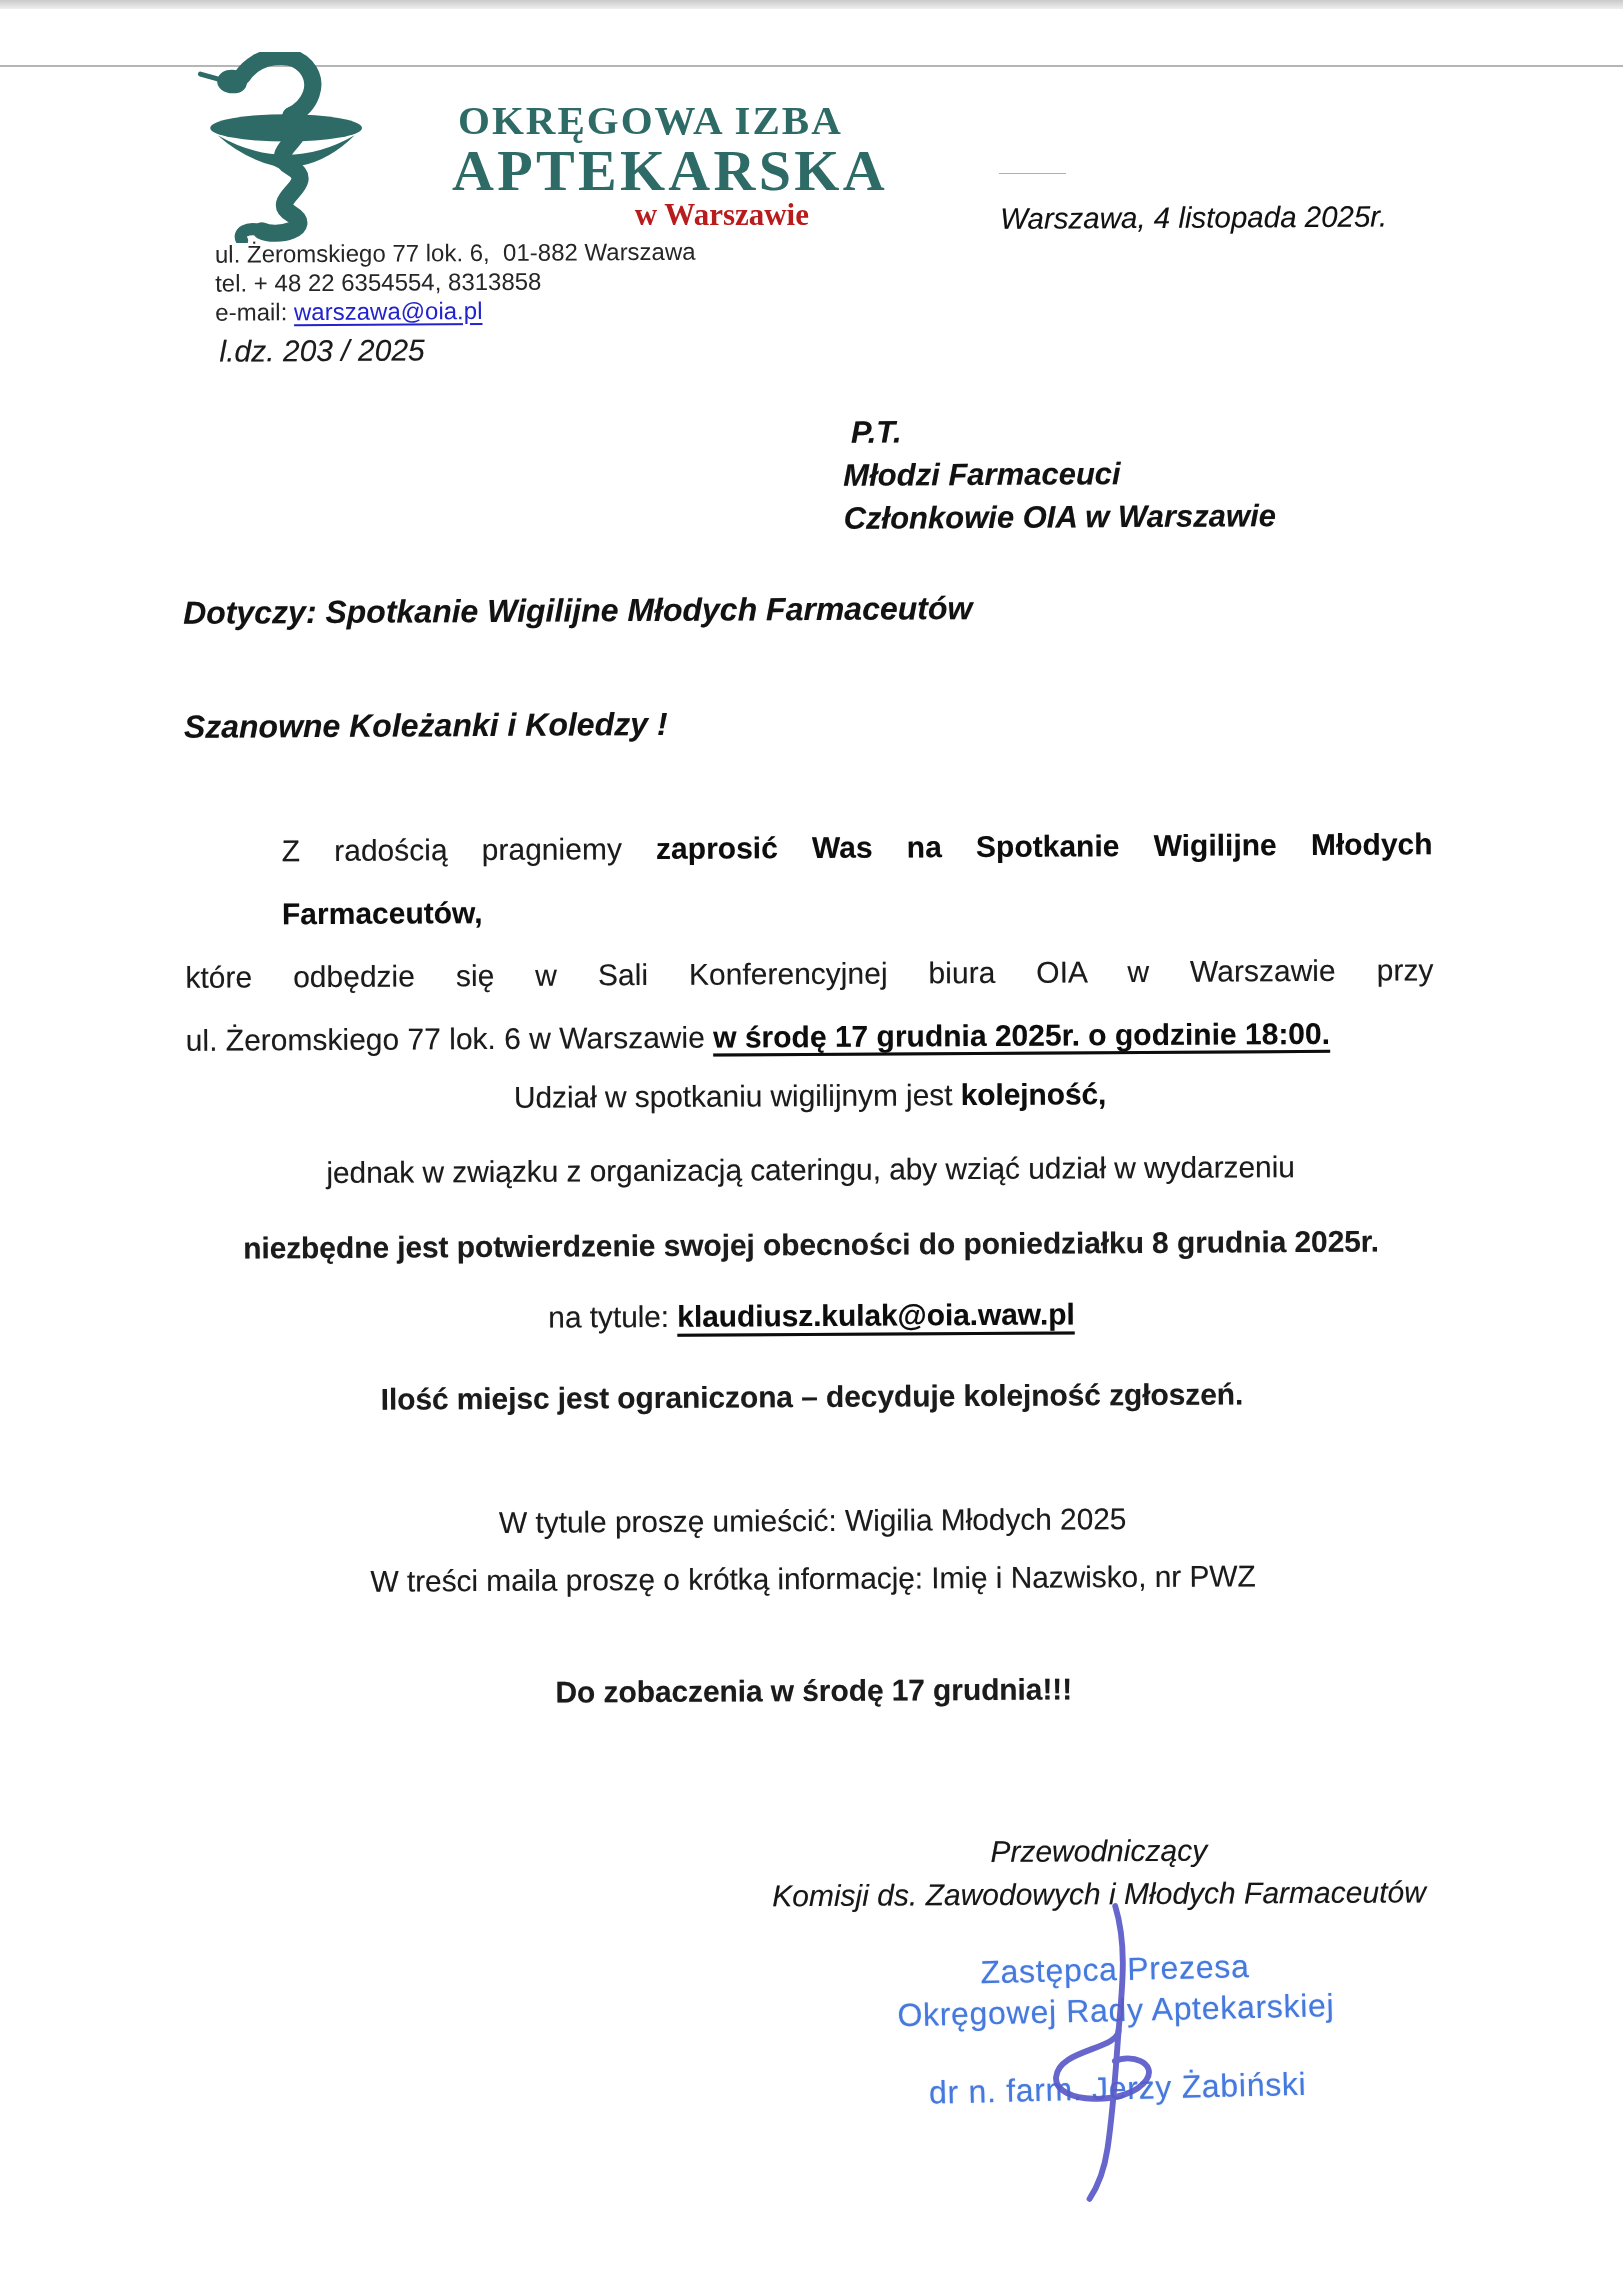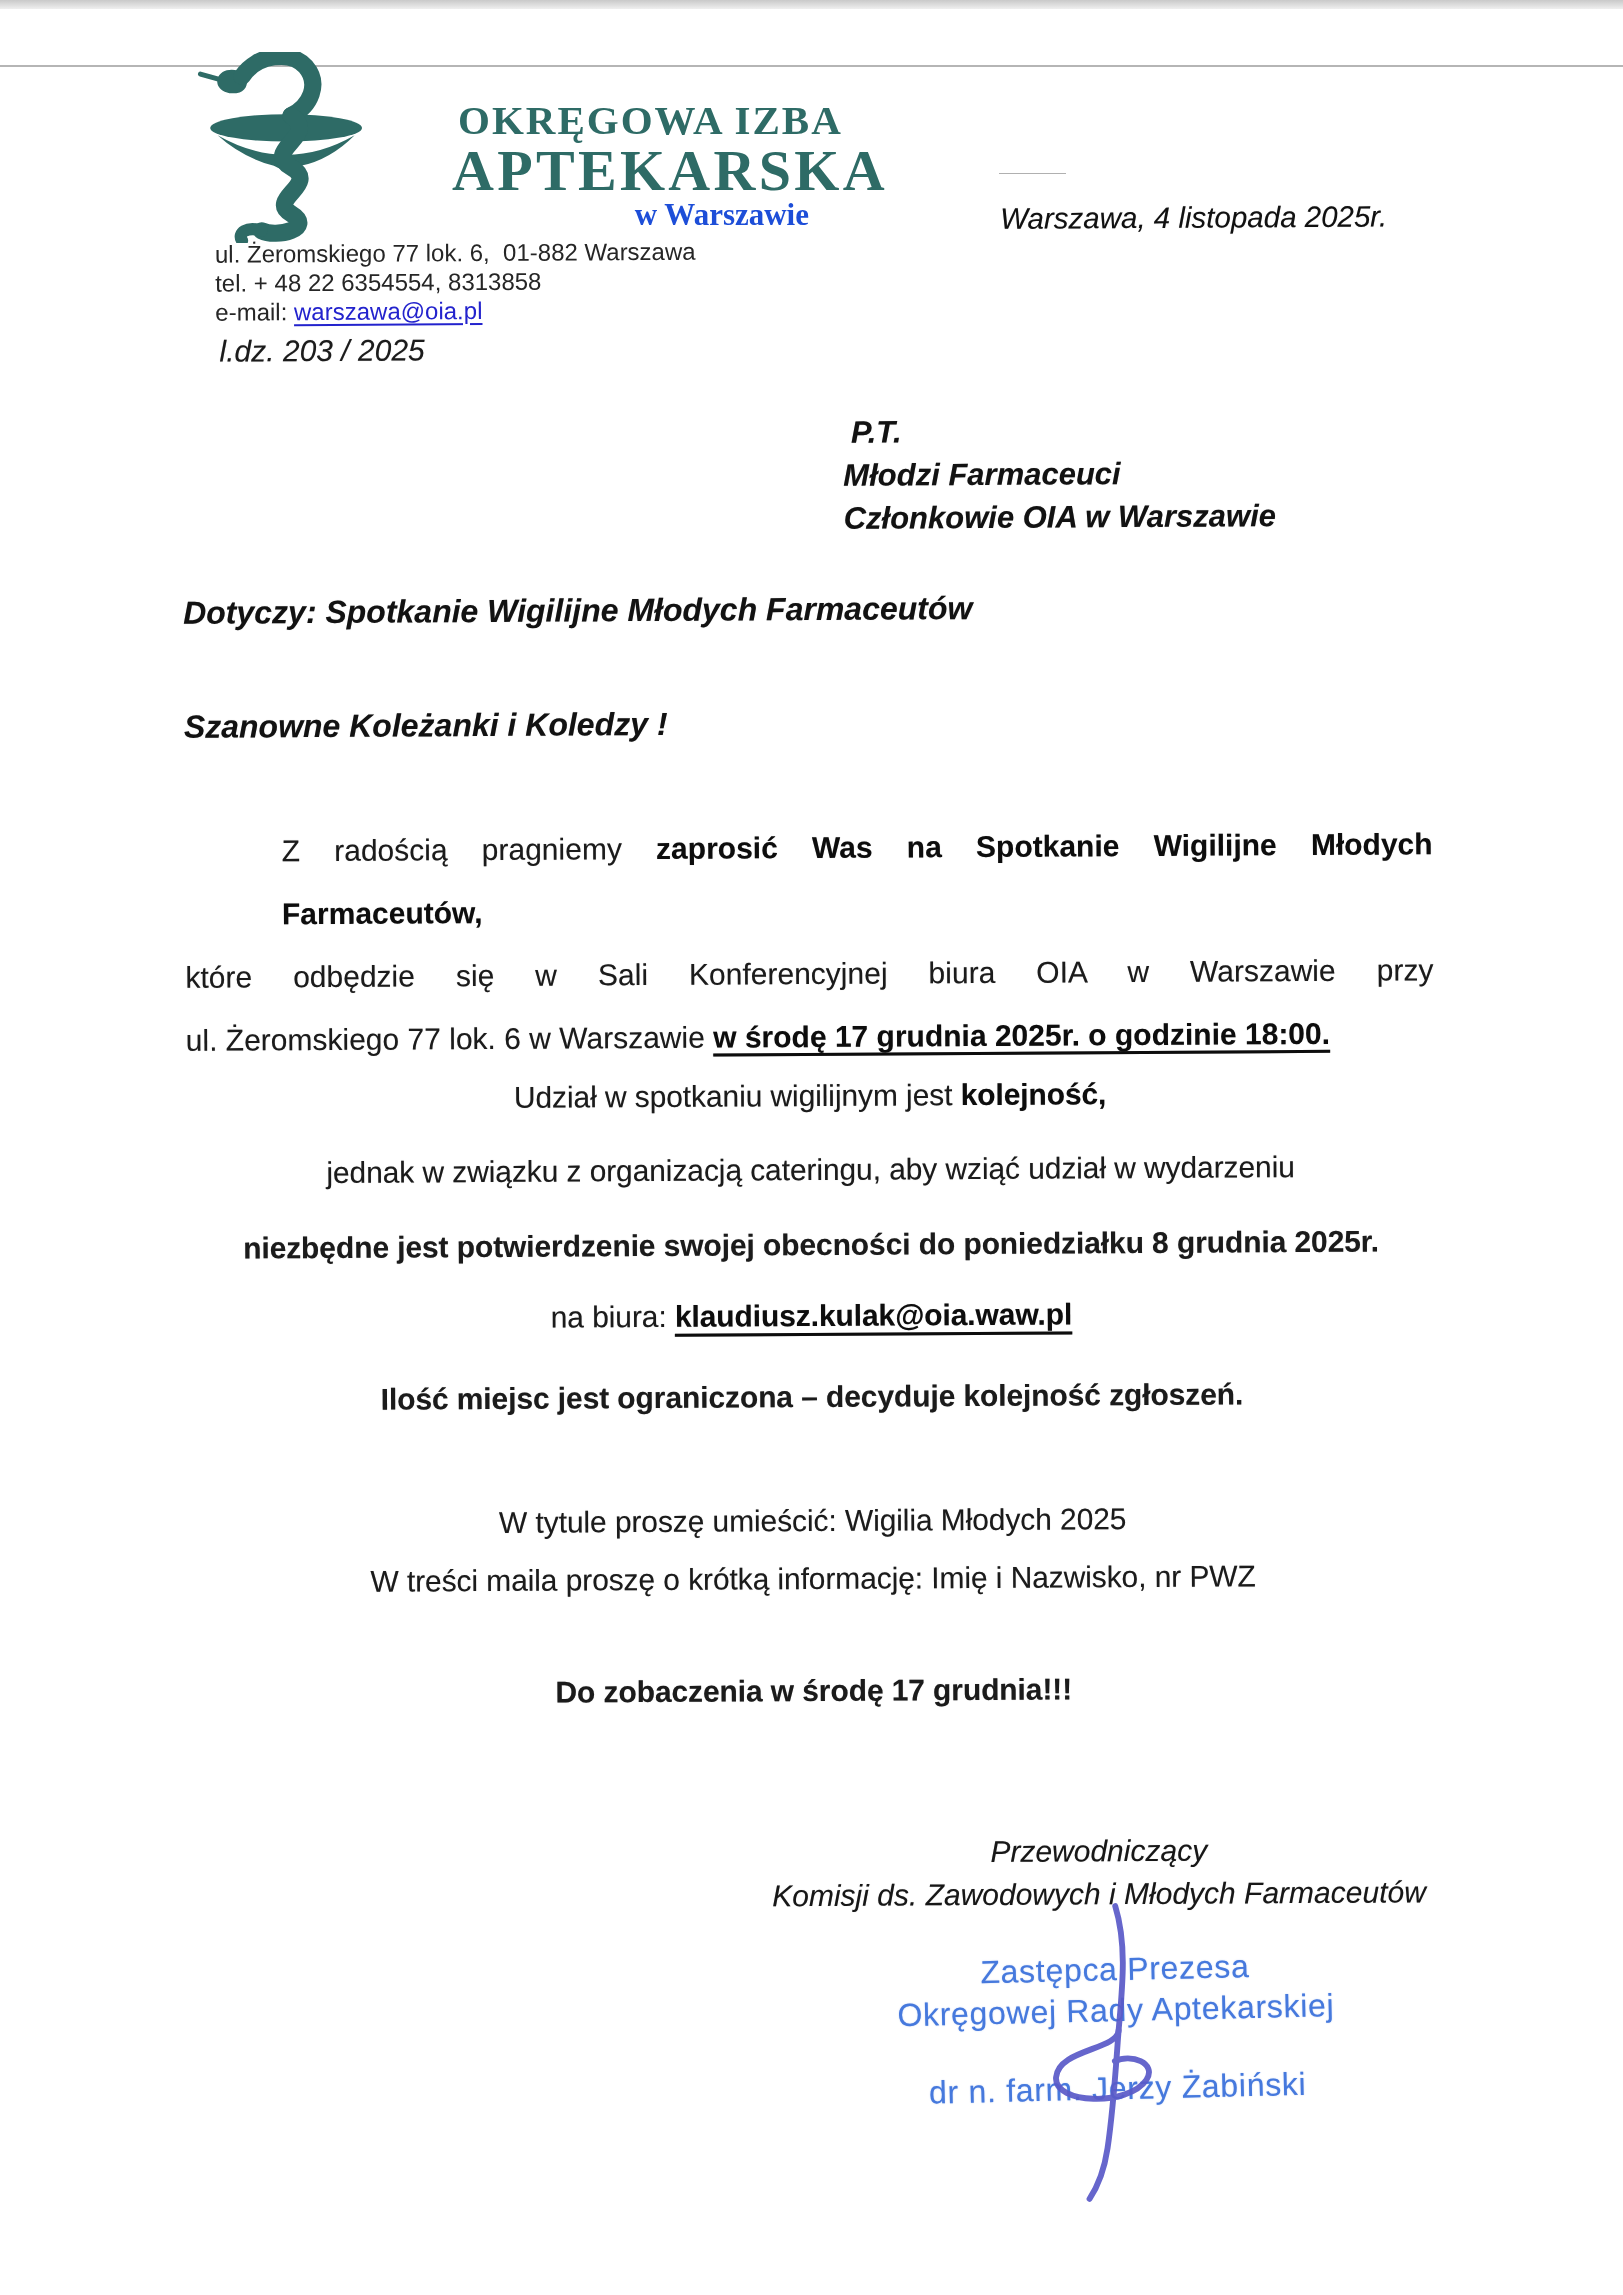--- a/index.html
+++ b/index.html
@@ -15,21 +15,21 @@
   .typed{position:absolute;left:0;top:0;width:1623px;height:2295px;
     transform:rotate(-0.35deg);transform-origin:812px 916px;}
 
   
   .logo-icon{position:absolute;left:193px;top:52px;width:245px;height:191px;}
   .org1{position:absolute;left:458px;top:96px;width:353px;font-family:"Liberation Serif",serif;
     font-weight:bold;font-size:41px;letter-spacing:2px;color:#2e6b66;white-space:nowrap;}
   .org2{position:absolute;left:452px;top:137px;width:360px;font-family:"Liberation Serif",serif;
     font-weight:bold;font-size:58px;letter-spacing:3.3px;color:#2e6b66;white-space:nowrap;}
   .org3{position:absolute;left:452px;top:197px;width:357px;text-align:right;
-    font-family:"Liberation Serif",serif;font-weight:bold;font-size:31px;color:#1d4ed8;}
+    font-family:"Liberation Serif",serif;font-weight:bold;font-size:31px;color:#b91c1c;}
 
   .address{position:absolute;left:219px;top:236px;font-size:24px;line-height:29px;color:#262626;}
   .mail-link{color:#2323cd;text-decoration:underline;text-decoration-thickness:2px;text-underline-offset:3.9px;}
   .ref{position:absolute;left:223px;top:331px;font-size:30px;font-style:italic;color:#1b1b1b;}
   .date{position:absolute;left:982px;top:203px;width:432px;text-align:center;
     font-size:29.5px;font-style:italic;color:#111;}
 
   
   .t{ text-shadow:0 0 0.7px rgba(25,25,25,.38); }
   .recipient{position:absolute;left:846px;top:411px;font-size:31px;font-style:italic;
@@ -114,21 +114,21 @@
       <div class="pjust">które odbędzie się w Sali Konferencyjnej biura OIA w Warszawie przy</div>
       <div><span>ul. Żeromskiego 77 lok. 6 w Warszawie </span><span class="b u">w środę 17 grudnia 2025r. o godzinie 18:00.</span></div>
     </div>
 
     <div class="cline t" style="top:1079px;"><span>Udział w spotkaniu wigilijnym jest </span><span class="b">kolejność,</span></div>
 
     <div class="cline t" style="top:1153px;">jednak w związku z organizacją cateringu, aby wziąć udział w wydarzeniu</div>
 
     <div class="cline t b" style="top:1228px;">niezbędne jest potwierdzenie swojej obecności do poniedziałku 8 grudnia 2025r.</div>
 
-    <div class="cline t" style="top:1299px;"><span>na biura: </span><span class="mail-bold">klaudiusz.kulak@oia.waw.pl</span></div>
+    <div class="cline t" style="top:1299px;"><span>na tytule: </span><span class="mail-bold">klaudiusz.kulak@oia.waw.pl</span></div>
 
     <div class="cline t b" style="top:1380px;">Ilość miejsc jest ograniczona – decyduje kolejność zgłoszeń.</div>
 
     <div class="cline t" style="top:1504px;">W tytule proszę umieścić: Wigilia Młodych 2025</div>
     <div class="cline t" style="top:1562px;">W treści maila proszę o krótką informację: Imię i Nazwisko, nr PWZ</div>
 
     <div class="cline t b" style="top:1674px;">Do zobaczenia w środę 17 grudnia!!!</div>
 
     <div class="sig-block t">
       <div>Przewodniczący</div>

